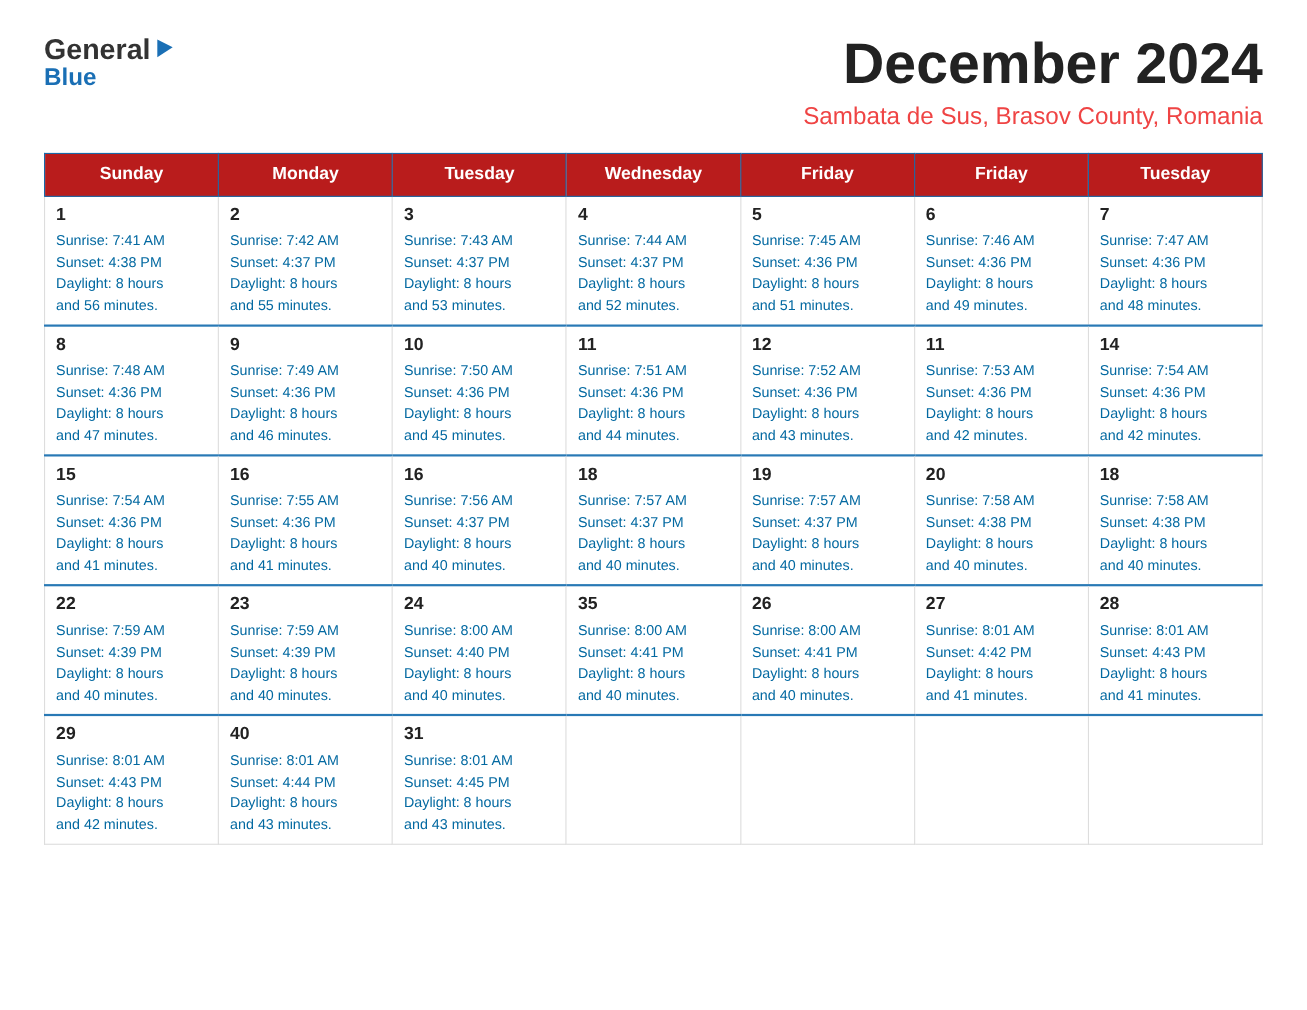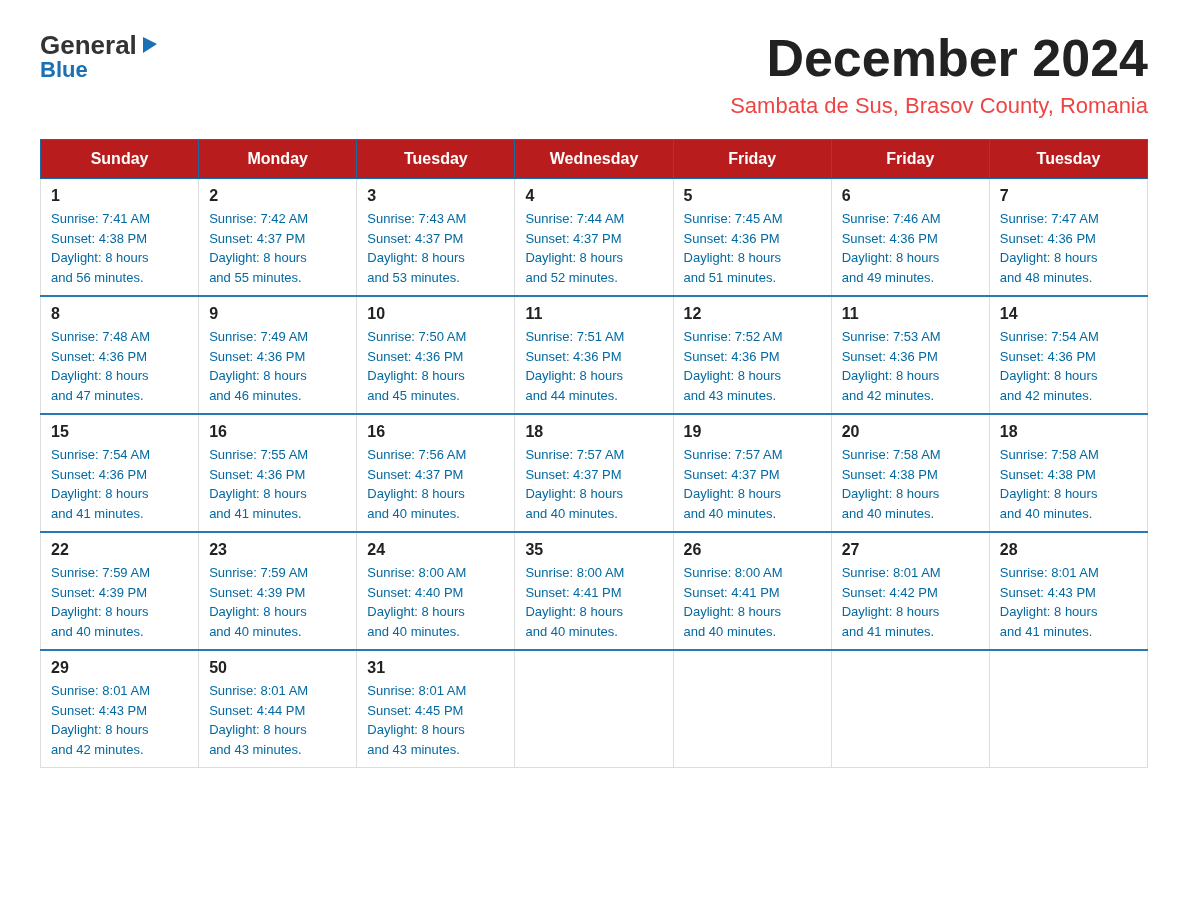--- a/index.html
+++ b/index.html
@@ -394,21 +394,21 @@
         <td>
         <span class="day-number">29</span>
         <div class="day-info">
           Sunrise: 8:01 AM<br>
           Sunset: 4:43 PM<br>
           Daylight: 8 hours<br>
           and 42 minutes.
         </div>
       </td>
         <td>
-        <span class="day-number">50</span>
+        <span class="day-number">40</span>
         <div class="day-info">
           Sunrise: 8:01 AM<br>
           Sunset: 4:44 PM<br>
           Daylight: 8 hours<br>
           and 43 minutes.
         </div>
       </td>
         <td>
         <span class="day-number">31</span>
         <div class="day-info">

